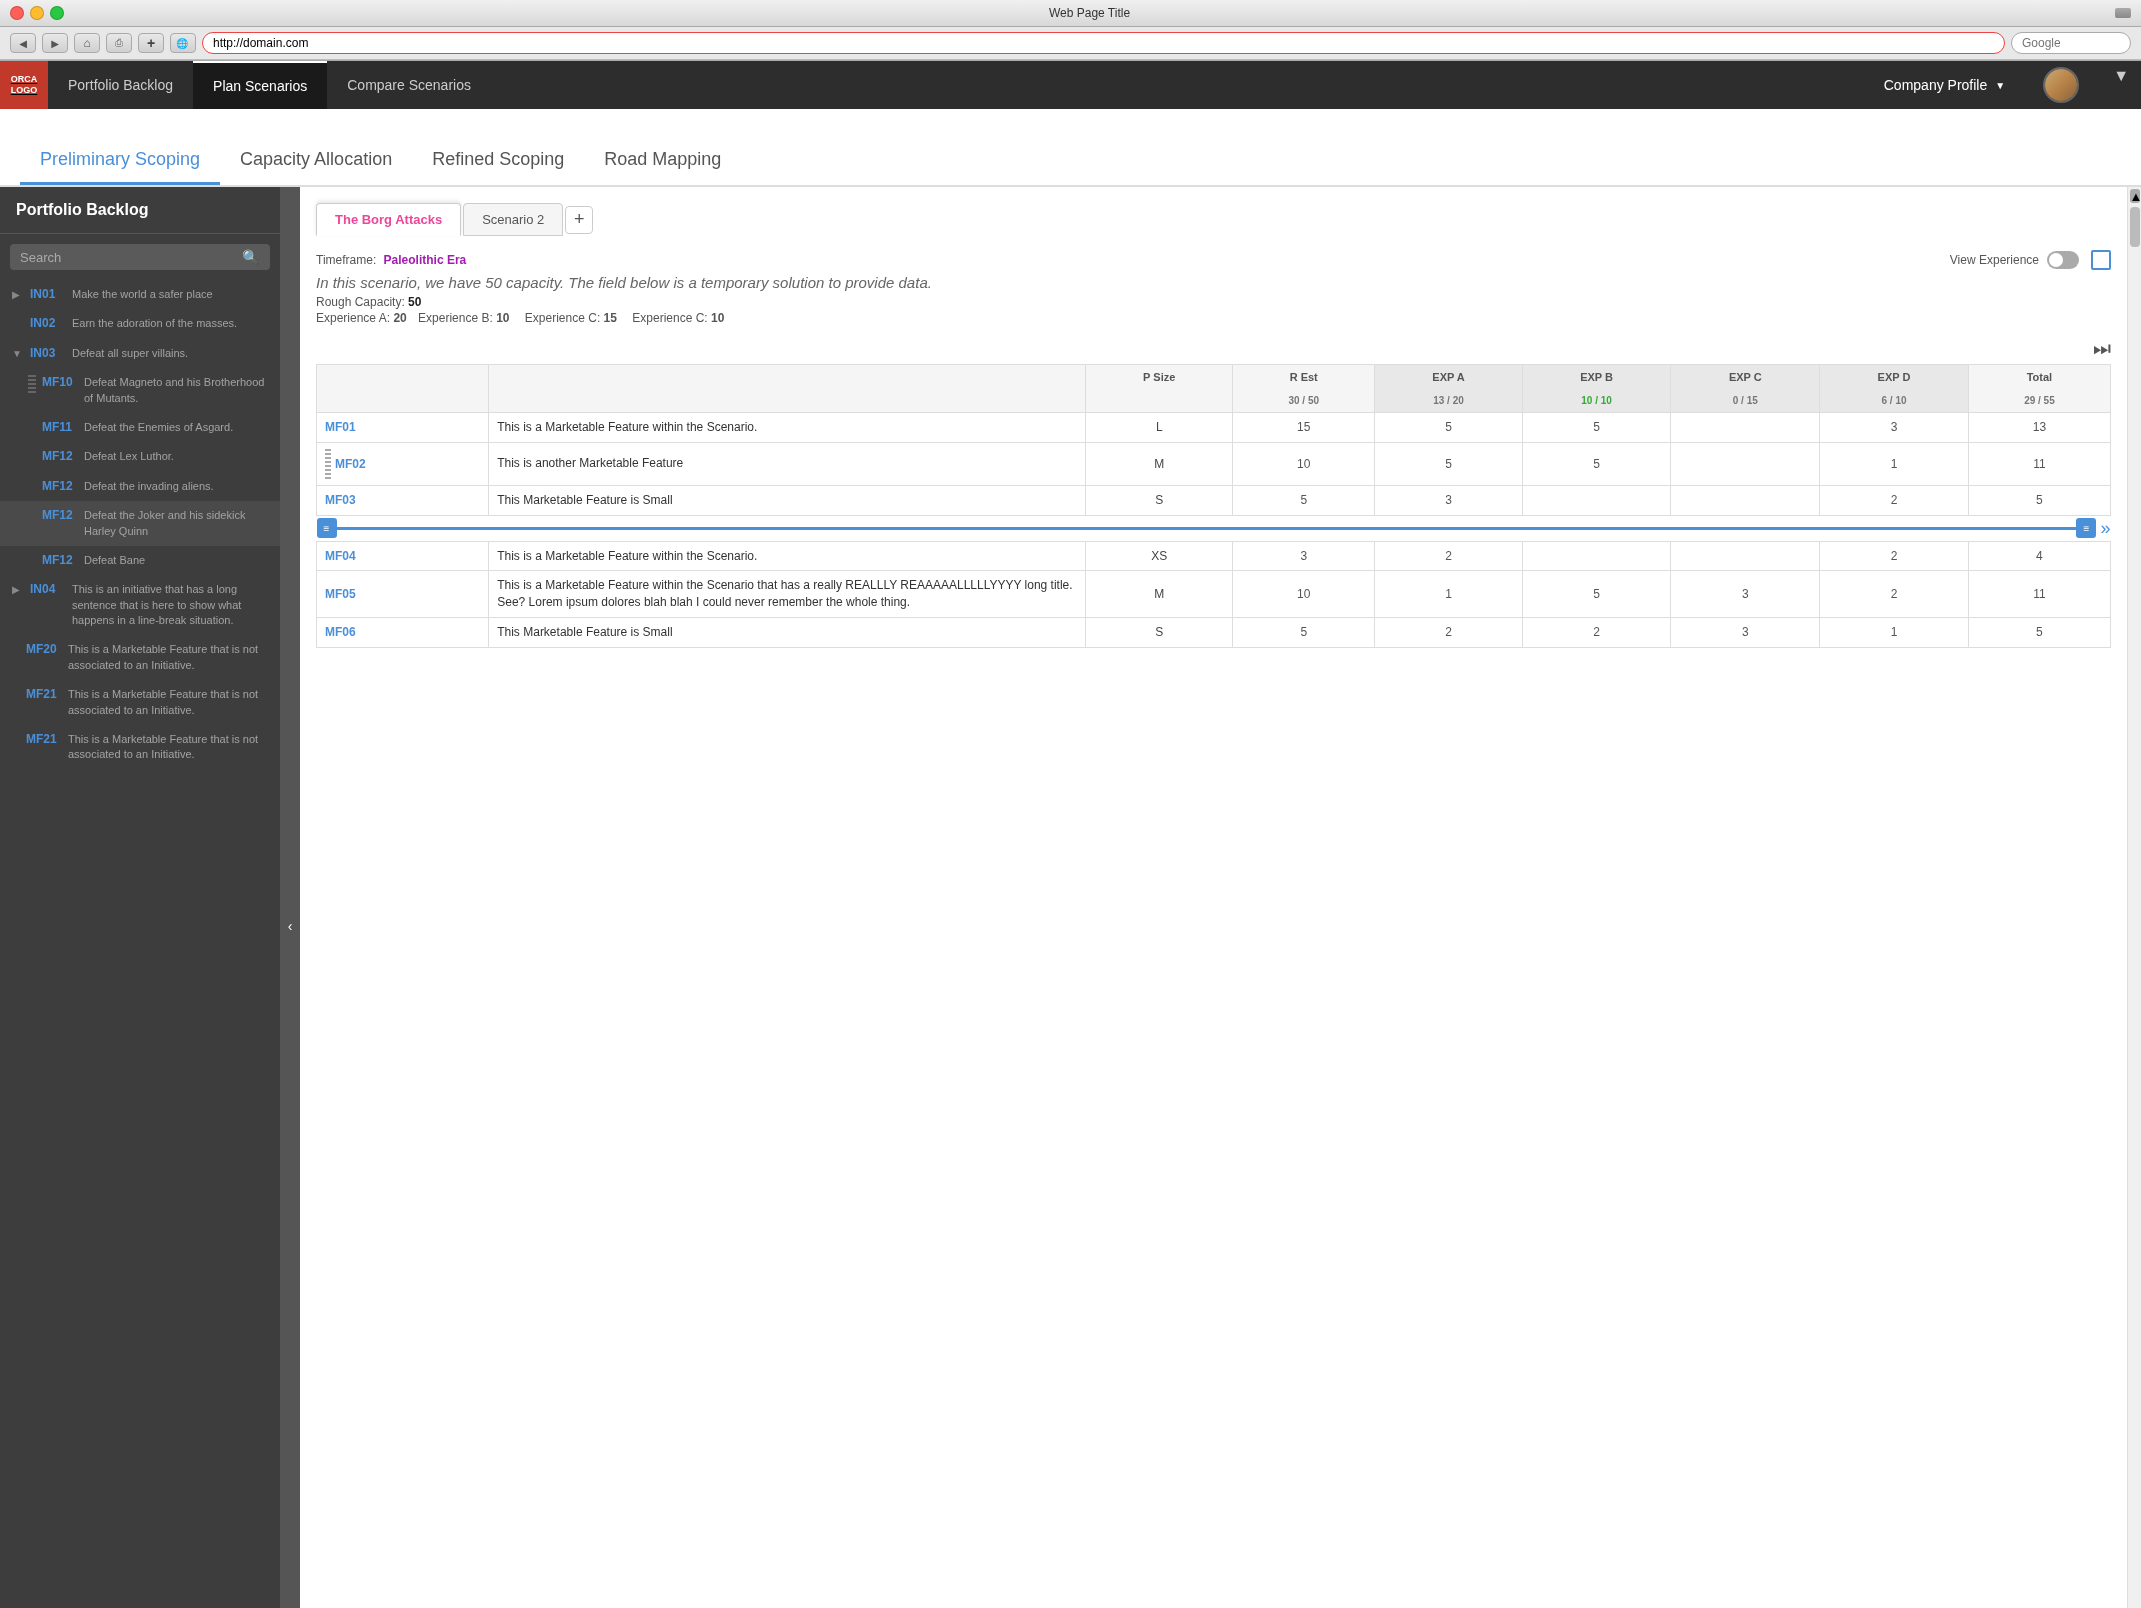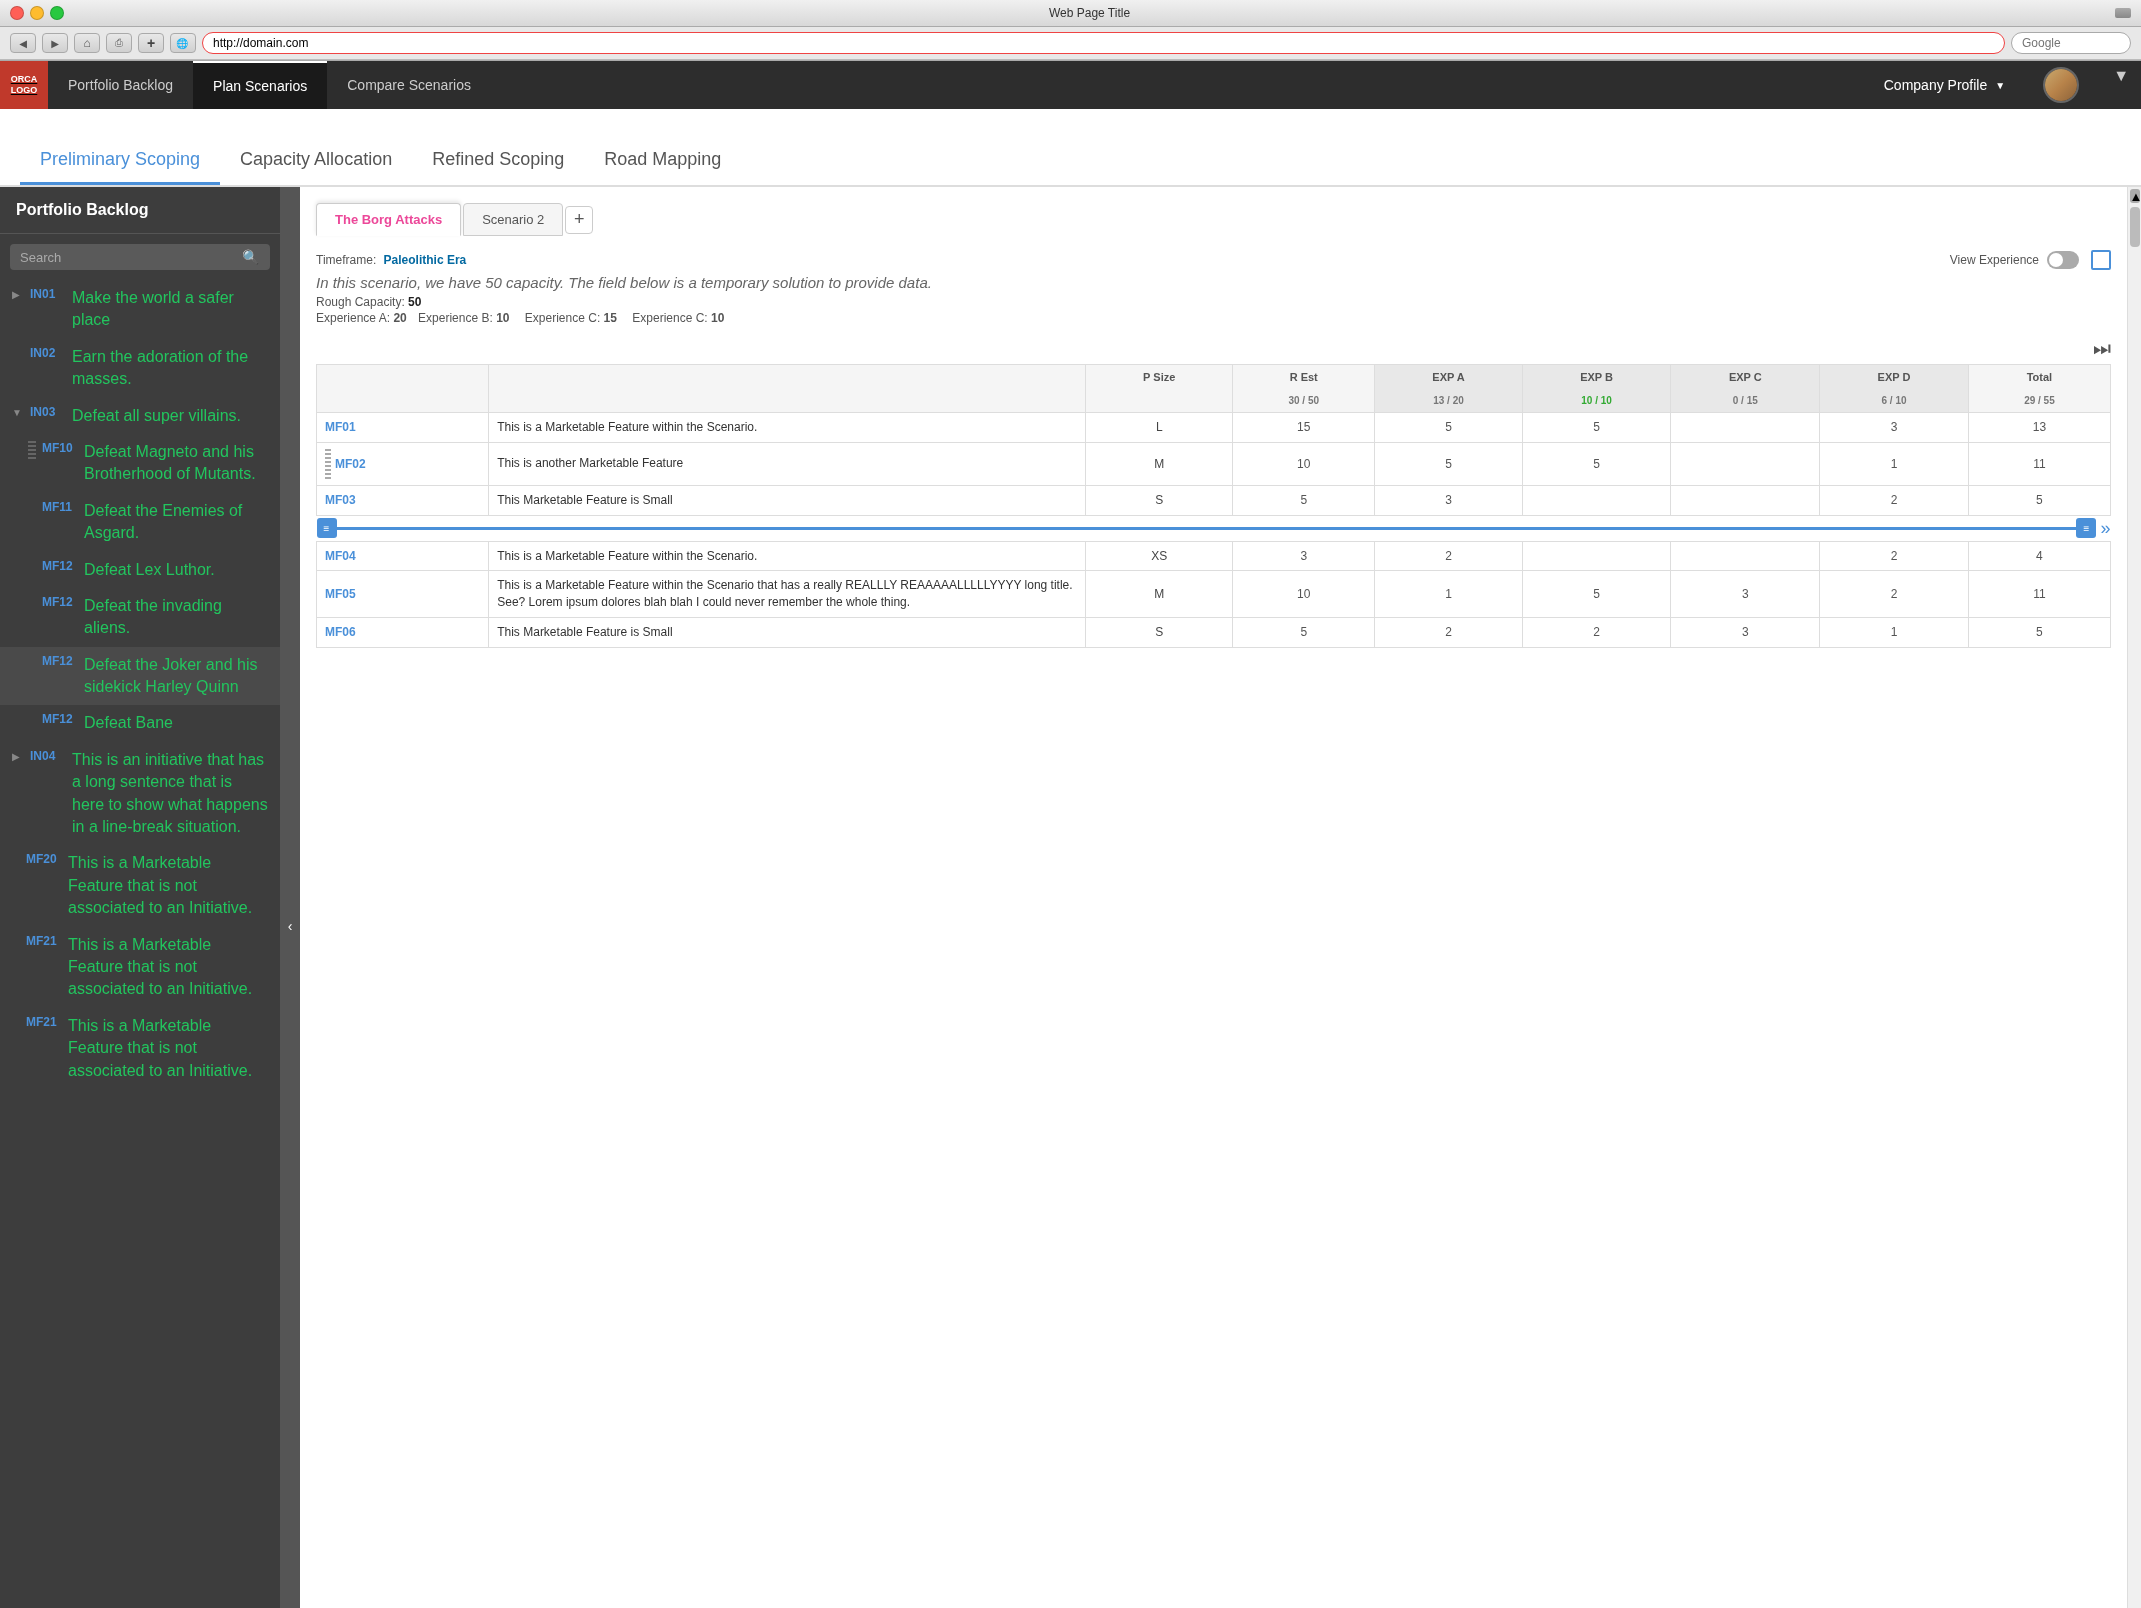--- a/index.html
+++ b/index.html
@@ -50,39 +50,39 @@
     .sidebar-header { padding: 14px 16px; font-size: 16px; color: white; font-weight: bold; border-bottom: 1px solid #555; }
     .sidebar-search { padding: 10px; }
     .sidebar-search-inner { display: flex; align-items: center; background: #5a5a5a; border-radius: 4px; padding: 5px 10px; }
     .sidebar-search-inner input { background: none; border: none; outline: none; color: white; font-size: 13px; flex: 1; }
     .sidebar-search-inner input::placeholder { color: #aaa; }
     .search-icon { color: #aaa; font-size: 14px; }
     .sidebar-list { flex: 1; overflow-y: auto; }
     .sidebar-item { display: flex; align-items: flex-start; padding: 7px 12px; cursor: pointer; color: #ccc; font-size: 12px; }
     .sidebar-item.selected { background: #4a4a4a; }
     .sidebar-item .item-id { min-width: 36px; font-weight: bold; color: #4a90d9; font-size: 12px; margin-right: 6px; }
-    .sidebar-item .item-text { color: #22c55e; font-size: 16px; line-height: 1.4; }
+    .sidebar-item .item-text { color: #a3a3a3; font-size: 11px; line-height: 1.4; }
     .sidebar-item .expand-icon { min-width: 14px; color: #888; font-size: 10px; margin-right: 4px; margin-top: 2px; }
     .sidebar-item.indent1 { padding-left: 28px; }
     .mf-handle { width: 8px; height: 20px; background: repeating-linear-gradient(to bottom, #666 0px, #666 2px, transparent 2px, transparent 4px); margin-right: 6px; cursor: grab; flex-shrink: 0; margin-top: 0; }
 
     
     .content-area { flex: 1; display: flex; flex-direction: column; overflow: hidden; background: white; }
     .content-inner { flex: 1; overflow-y: auto; padding: 16px; }
 
     
     .scenario-tabs { display: flex; align-items: center; gap: 2px; margin-bottom: 14px; }
     .scenario-tab { padding: 8px 18px; border: 1px solid #ccc; border-radius: 4px 4px 0 0; font-size: 13px; cursor: pointer; background: #f5f5f5; color: #555; }
     .scenario-tab.active { background: white; border-bottom: 1px solid white; color: #ec4899; font-weight: bold; box-shadow: 0 -2px 4px rgba(0,0,0,0.1); }
     .scenario-add { width: 28px; height: 28px; border: 1px solid #ccc; border-radius: 4px; display: flex; align-items: center; justify-content: center; font-size: 18px; cursor: pointer; color: #555; background: white; }
 
     
     .timeframe-row { display: flex; align-items: center; justify-content: space-between; margin-bottom: 4px; font-size: 12px; color: #555; }
     .timeframe-label { margin-right: 4px; }
-    .timeframe-value { font-weight: bold; color: #0369a1; }
+    .timeframe-value { font-weight: bold; color: #a21caf; }
     .view-experience { display: flex; align-items: center; gap: 8px; font-size: 12px; color: #555; }
     .toggle { width: 32px; height: 18px; background: #aaa; border-radius: 9px; position: relative; cursor: pointer; margin-right: 4px; }
     .toggle.off { background: #aaa; }
     .toggle-knob { position: absolute; left: 2px; top: 2px; width: 14px; height: 14px; border-radius: 50%; background: white; }
     .toggle-square { width: 20px; height: 20px; border: 2px solid #4a90d9; border-radius: 2px; }
     .scenario-desc { font-size: 15px; color: #666; font-style: italic; margin-bottom: 4px; }
     .capacity-row { font-size: 12px; color: #555; margin-bottom: 2px; }
     .capacity-val { font-weight: bold; color: #222; }
     .exp-row { font-size: 12px; color: #555; margin-bottom: 12px; }
     .exp-val { font-weight: bold; }

